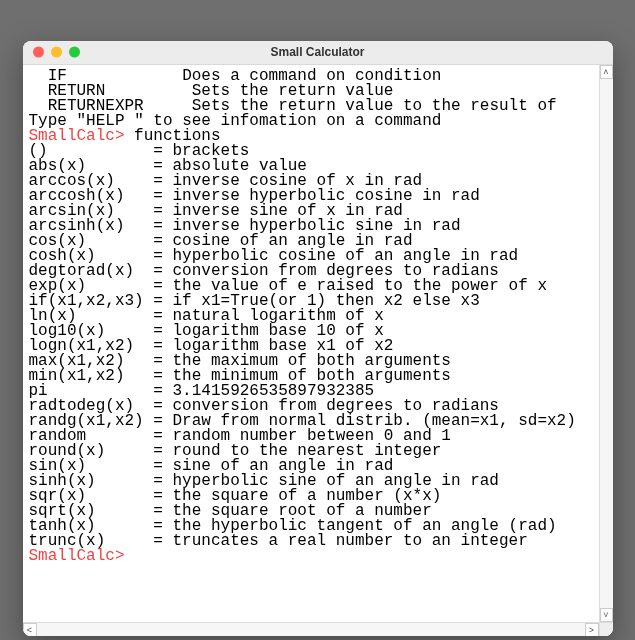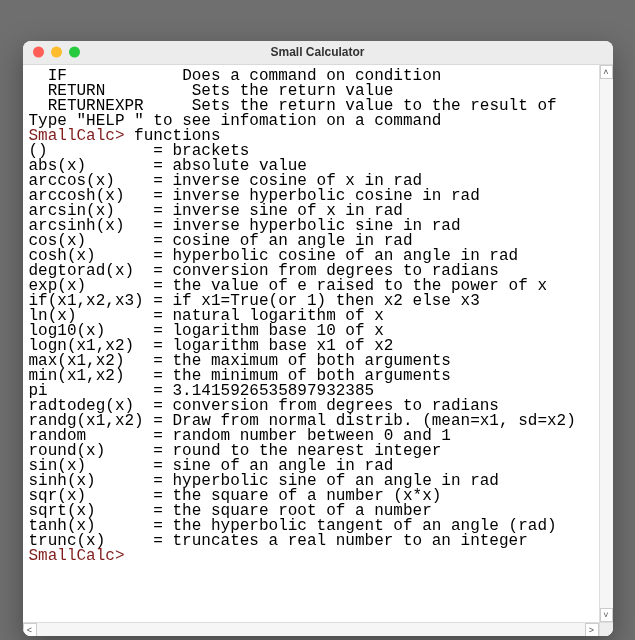--- a/index.html
+++ b/index.html
@@ -108,21 +108,21 @@
     font-size: 9px;
     color: #555;
     cursor: pointer;
   }
   .hscroll .track { flex: 1; }
   .hscroll .corner {
     width: 14px; height: 14px;
     background: #eee;
     border-left: 1px solid #ddd;
   }
-  .prompt { color: #7f1d1d; }
+  .prompt { color: #ef4444; }
   .line { display: block; }
   .fn { display: inline-block; width: 13ch; }
 </style>
 </head>
 <body>
 
 <div class="window">
   <div class="titlebar">
     <div class="traffic">
       <div class="dot red"></div>

